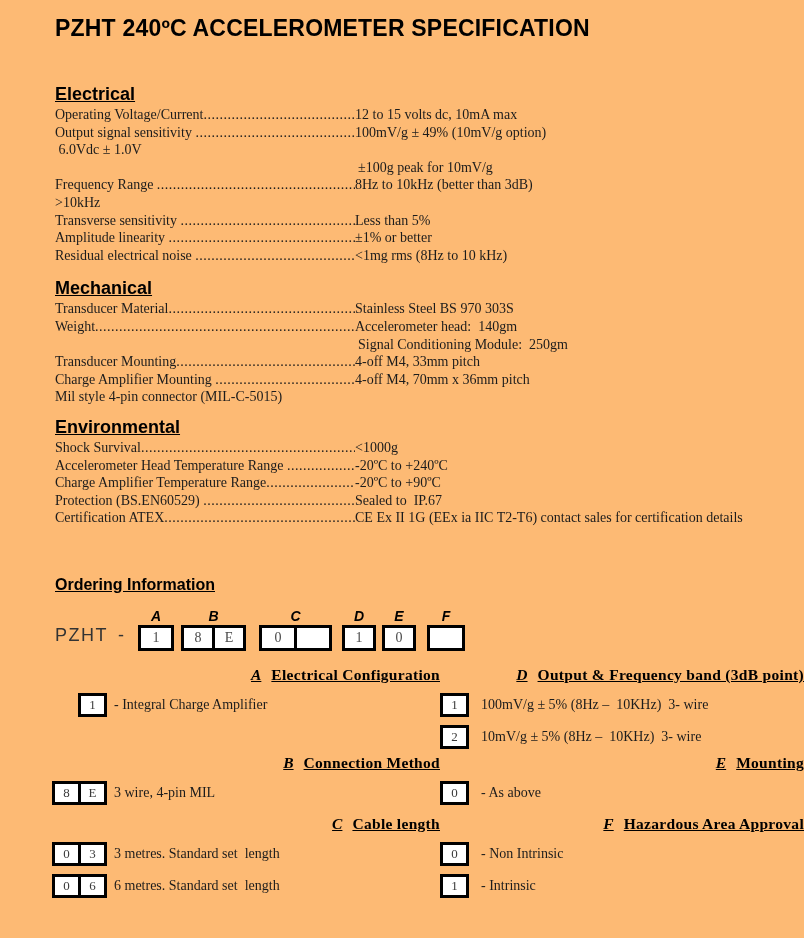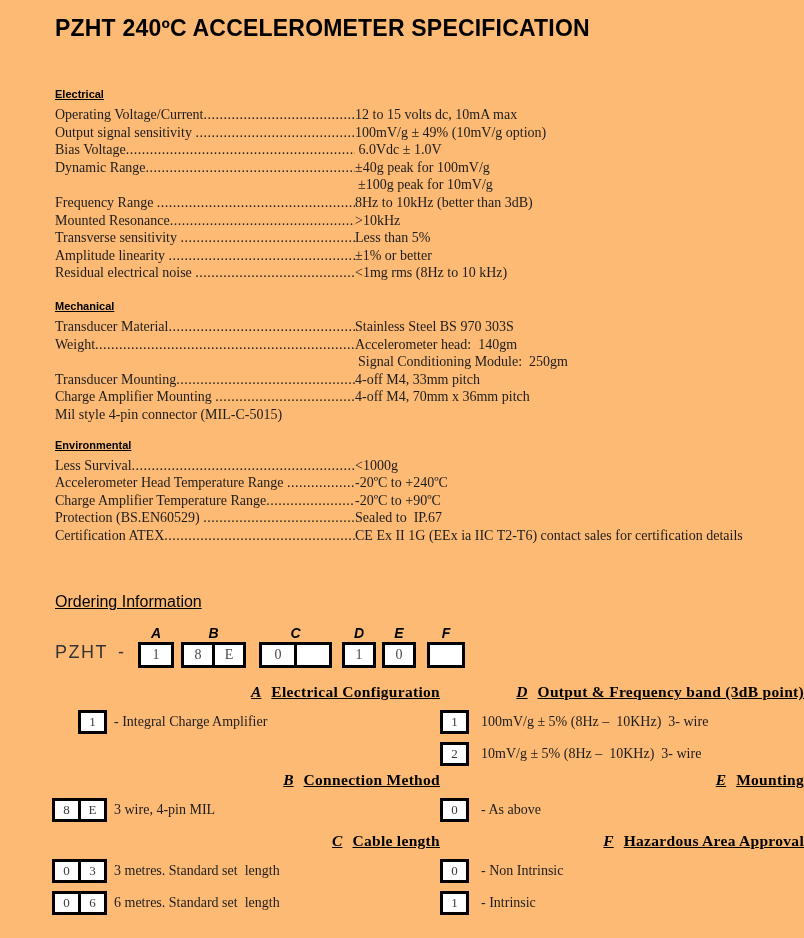--- a/index.html
+++ b/index.html
@@ -12,32 +12,32 @@
     margin:0; padding:15px 0 0 55px;
     font-family:"Liberation Sans", sans-serif;
     font-size:23px; font-weight:bold; color:#000;
     letter-spacing:0.2px;
   }
   .sec { margin-left:55px; }
   .sec-electrical { margin-top:44px; }
   .sec-mechanical { margin-top:16px; }
   .sec-environmental { margin-top:13px; }
   .sec-h {
-    font-family:"Liberation Sans", sans-serif; font-size:11px; font-weight:bold;
+    font-family:"Liberation Sans", sans-serif; font-size:18px; font-weight:bold;
     text-decoration:underline; line-height:17px; margin-bottom:3px; color:#000;
   }
   .srow { display:flex; line-height:17.6px; height:17.6px; white-space:pre; }
   .sleft { display:flex; width:300px; flex:none; overflow:hidden; }
   .dots { flex:1; overflow:hidden; }
   .dots::after { content:".........................................................................................................."; letter-spacing:0.5px; }
   .sind { width:303px; flex:none; }
 
   .ord-h {
     margin:49px 0 0 55px; font-family:"Liberation Sans", sans-serif;
-    font-size:16px; font-weight:normal; text-decoration:underline; color:#000;
+    font-size:16px; font-weight:bold; text-decoration:underline; color:#000;
   }
   .order-row { display:flex; align-items:flex-end; margin:14px 0 0 55px; }
   .prefix, .dash { font-family:"Liberation Sans", sans-serif; font-size:18px; padding-bottom:5px; color:#333; }
   .prefix { letter-spacing:1.5px; }
   .dash { margin:0 14px 0 10px; }
   .slot-label {
     text-align:center; font-family:"Liberation Sans", sans-serif;
     font-style:italic; font-weight:bold; font-size:14px; height:17px; color:#000;
   }
   .slot-box { display:flex; }
@@ -75,43 +75,42 @@
 <body>
 
 <div class="page">
 
   <h1 class="title">PZHT 240ºC ACCELEROMETER SPECIFICATION</h1>
 
   <div class="sec sec-electrical">
     <div class="sec-h">Electrical</div>
     <div class="srow"><span class="sleft"><span>Operating Voltage/Current</span><span class="dots"></span></span><span class="sval">12 to 15 volts dc, 10mA max</span></div>
     <div class="srow"><span class="sleft"><span>Output signal sensitivity </span><span class="dots"></span></span><span class="sval">100mV/g ± 49% (10mV/g option)</span></div>
-    <div class="srow"><span class="sleft"><span>Bias Voltage</span><span class="dots"></span></span><span class="sval"> 6.0Vdc ± 1.0V</span></div>
-    <div class="srow"><span class="sleft"><span>Dynamic Range</span><span class="dots"></span></span><span class="sval">±40g peak for 100mV/g</span></div>
+    <div class="srow"><span class="sval"> 6.0Vdc ± 1.0V</span></div>
     <div class="srow"><span class="sind"></span><span class="sval">±100g peak for 10mV/g</span></div>
     <div class="srow"><span class="sleft"><span>Frequency Range </span><span class="dots"></span></span><span class="sval">8Hz to 10kHz (better than 3dB)</span></div>
-    <div class="srow"><span class="sleft"><span>Mounted Resonance</span><span class="dots"></span></span><span class="sval">&gt;10kHz</span></div>
+    <div class="srow"><span class="sval">&gt;10kHz</span></div>
     <div class="srow"><span class="sleft"><span>Transverse sensitivity </span><span class="dots"></span></span><span class="sval">Less than 5%</span></div>
     <div class="srow"><span class="sleft"><span>Amplitude linearity </span><span class="dots"></span></span><span class="sval">±1% or better</span></div>
     <div class="srow"><span class="sleft"><span>Residual electrical noise </span><span class="dots"></span></span><span class="sval">&lt;1mg rms (8Hz to 10 kHz)</span></div>
   </div>
 
   <div class="sec sec-mechanical">
     <div class="sec-h">Mechanical</div>
     <div class="srow"><span class="sleft"><span>Transducer Material</span><span class="dots"></span></span><span class="sval">Stainless Steel BS 970 303S</span></div>
     <div class="srow"><span class="sleft"><span>Weight</span><span class="dots"></span></span><span class="sval">Accelerometer head:  140gm</span></div>
     <div class="srow"><span class="sind"></span><span class="sval">Signal Conditioning Module:  250gm</span></div>
     <div class="srow"><span class="sleft"><span>Transducer Mounting</span><span class="dots"></span></span><span class="sval">4-off M4, 33mm pitch</span></div>
     <div class="srow"><span class="sleft"><span>Charge Amplifier Mounting </span><span class="dots"></span></span><span class="sval">4-off M4, 70mm x 36mm pitch</span></div>
     <div class="srow"><span class="sval">Mil style 4-pin connector (MIL-C-5015)</span></div>
   </div>
 
   <div class="sec sec-environmental">
     <div class="sec-h">Environmental</div>
-    <div class="srow"><span class="sleft"><span>Less Survival</span><span class="dots"></span></span><span class="sval">&lt;1000g</span></div>
+    <div class="srow"><span class="sleft"><span>Shock Survival</span><span class="dots"></span></span><span class="sval">&lt;1000g</span></div>
     <div class="srow"><span class="sleft"><span>Accelerometer Head Temperature Range </span><span class="dots"></span></span><span class="sval">-20ºC to +240ºC</span></div>
     <div class="srow"><span class="sleft"><span>Charge Amplifier Temperature Range</span><span class="dots"></span></span><span class="sval">-20ºC to +90ºC</span></div>
     <div class="srow"><span class="sleft"><span>Protection (BS.EN60529) </span><span class="dots"></span></span><span class="sval">Sealed to  IP.67</span></div>
     <div class="srow"><span class="sleft"><span>Certification ATEX</span><span class="dots"></span></span><span class="sval">CE Ex II 1G (EEx ia IIC T2-T6) contact sales for certification details</span></div>
   </div>
 
   <div class="ord-h">Ordering Information</div>
 
   <div class="order-row">
     <span class="prefix">PZHT</span>

